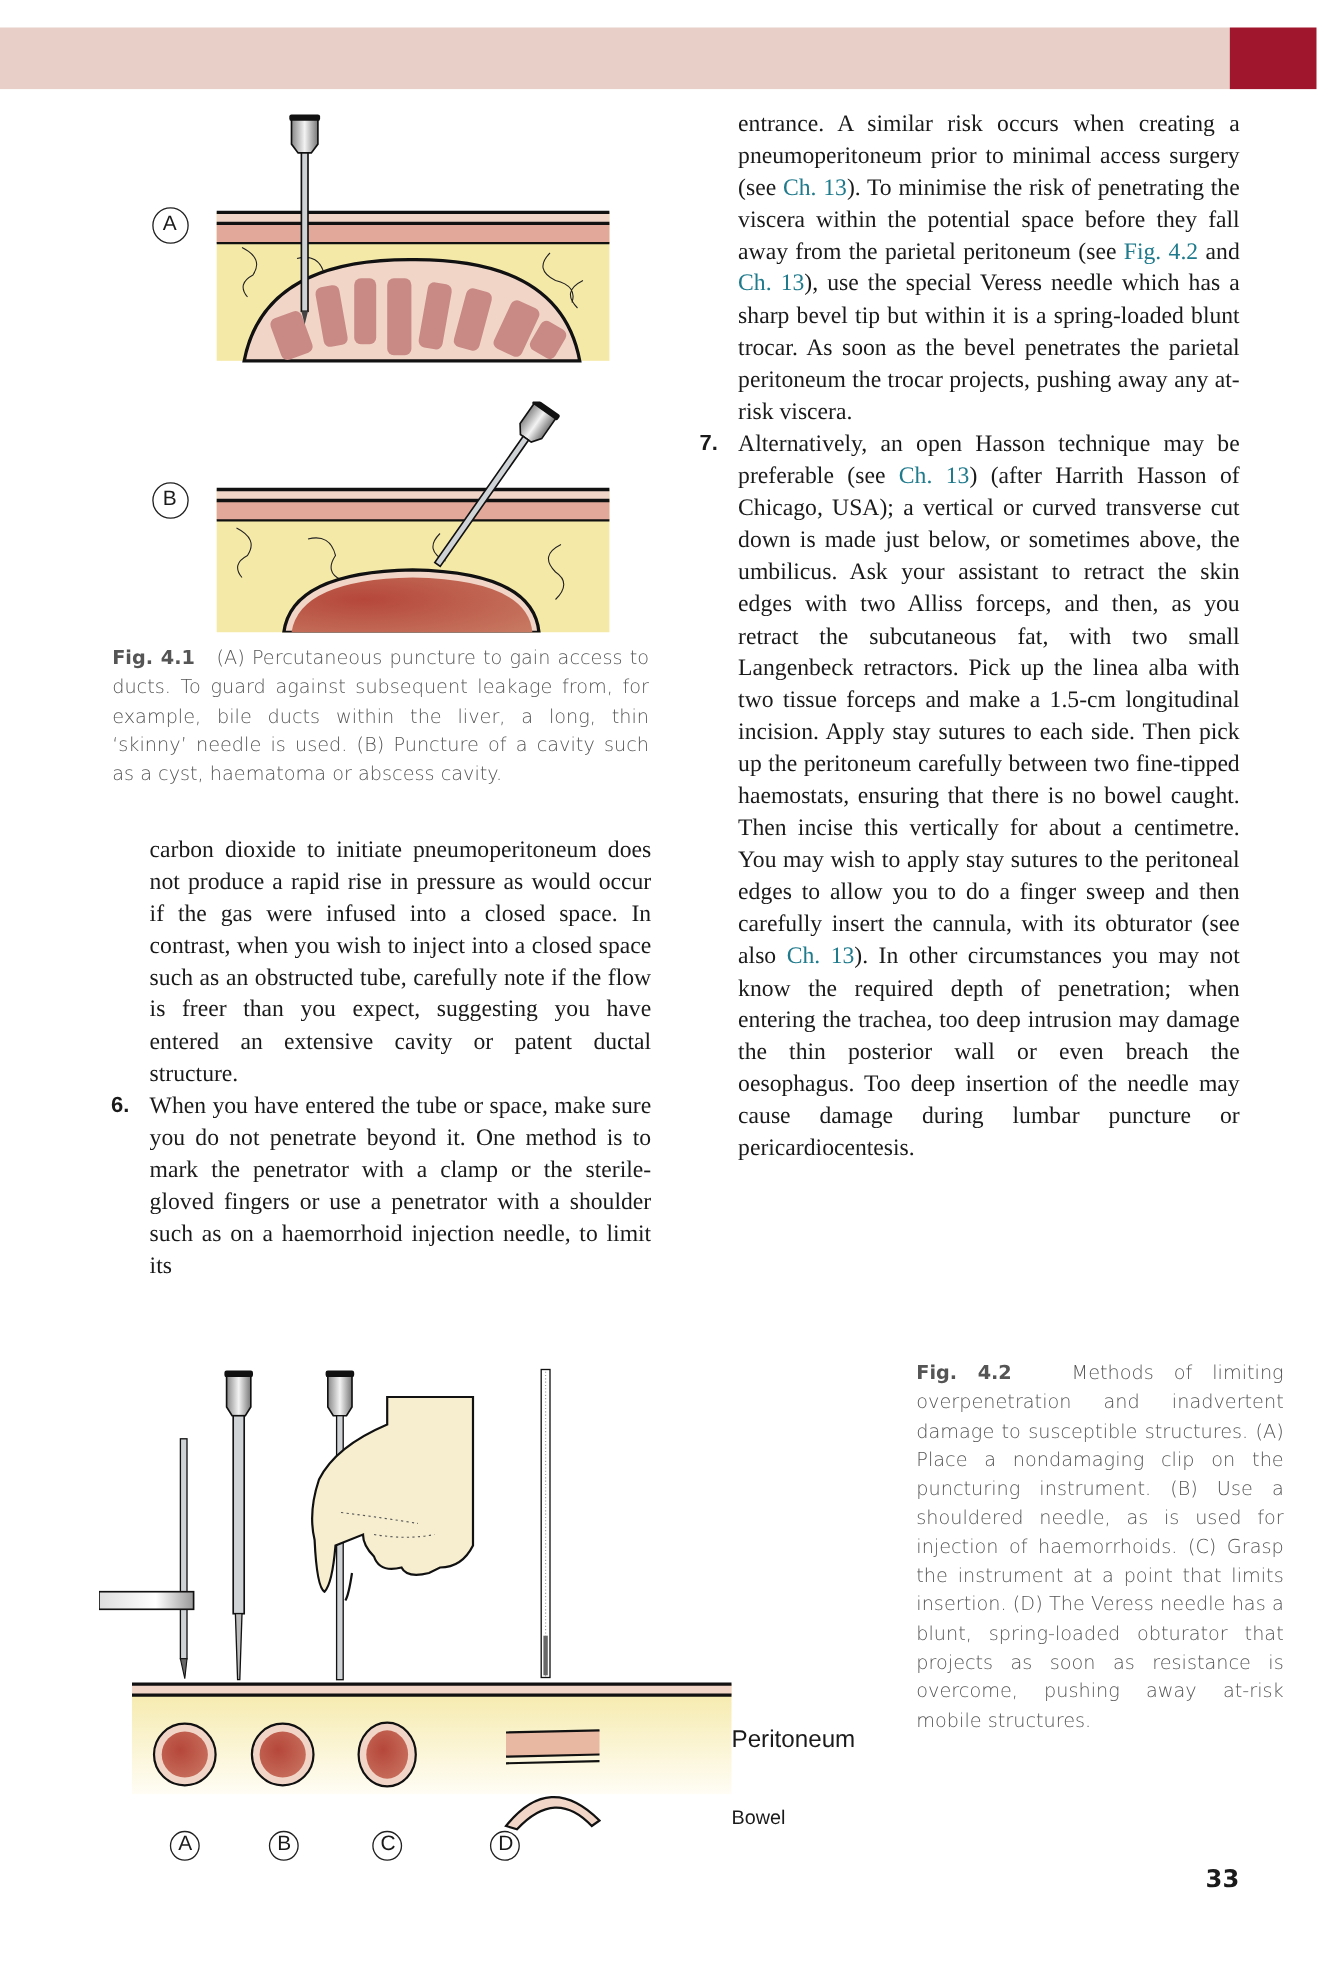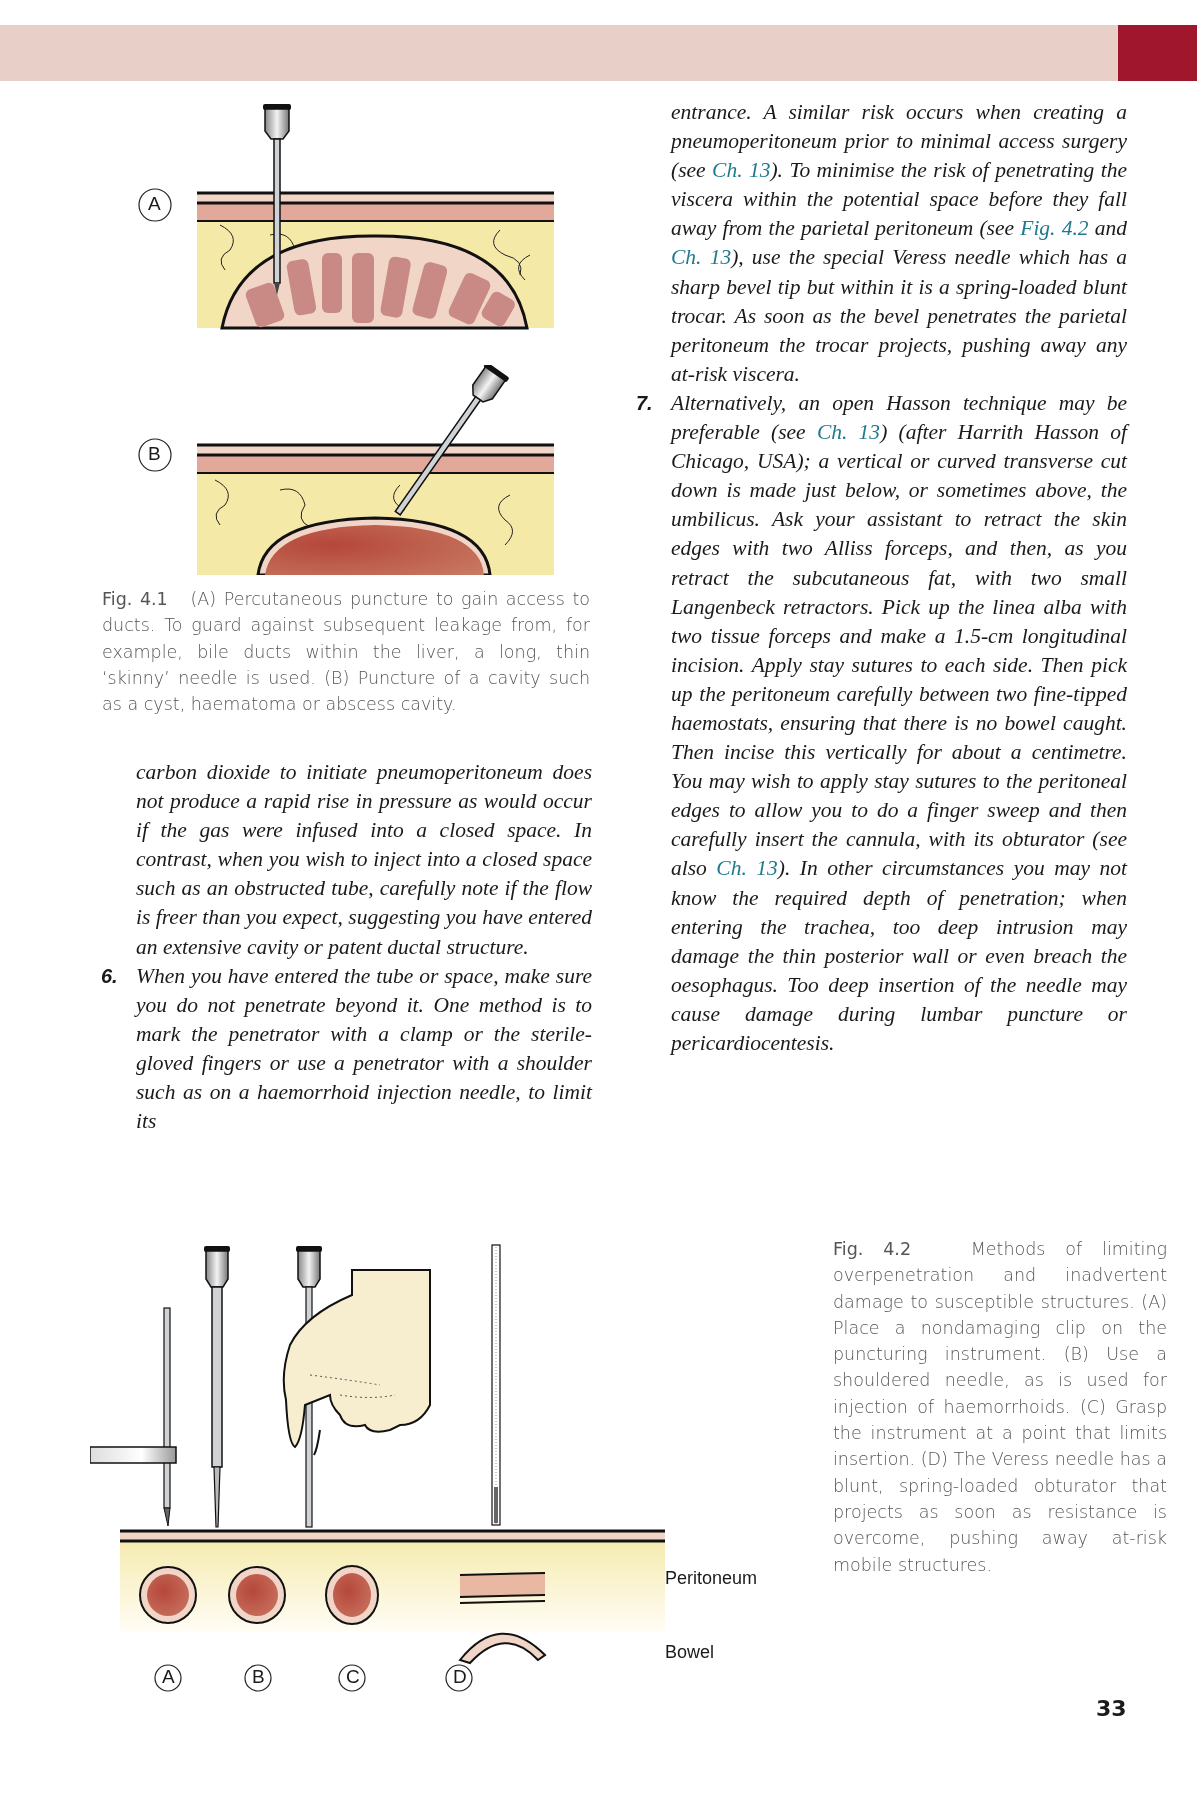--- a/index.html
+++ b/index.html
@@ -1,27 +1,27 @@
 <!DOCTYPE html>
 <html><head>
 <meta charset="utf-8">
 <style>
   html, body { margin: 0; padding: 0; background: #ffffff; }
   body { width: 1197px; height: 1804px; position: relative; overflow: hidden; font-family: "Liberation Serif", "DejaVu Serif", serif; color: #1a1a1a; }
   .header-band { position: absolute; left: 0; top: 25px; width: 1118px; height: 56px; background: #e8cfc8; }
   .header-tab { position: absolute; left: 1118px; top: 25px; width: 79px; height: 56px; background: #a0172d; }
   .body-text { font-size: 21.5px; line-height: 29.1px; text-align: justify; }
-  .body-text p { margin: 0; font-style: italic; }
+  .body-text p { margin: 0; }
   .link { color: #1f7a8c; }
   .col-right { position: absolute; left: 671px; top: 98px; width: 456px; }
   .col-left-text { position: absolute; left: 136px; top: 758px; width: 456px; }
   .numbered { position: relative; }
   .num { position: absolute; left: -35px; font-family: "Liberation Sans", "DejaVu Sans", sans-serif; font-weight: bold; font-size: 20px; }
   .caption { font-family: "DejaVu Sans", "Liberation Sans", sans-serif; color: #555; font-size: 17.5px; line-height: 26.3px; text-align: justify; font-weight: 300; }
-  .caption .figlbl { font-weight: normal; color: #555; margin-top: 28px; }
+  .caption .figlbl { font-weight: bold; color: #555; margin-top: 28px; }
   .cap1 { position: absolute; left: 102px; top: 586px; width: 488px; }
   .cap2 { position: absolute; left: 833px; top: 1236px; width: 334px; }
   .page-num { position: absolute; left: 1096px; top: 1696px; font-family: "DejaVu Sans", sans-serif; font-weight: bold; font-size: 22px; }
   svg { position: absolute; }
   .fig-label { font-family: "Liberation Sans", sans-serif; font-size: 19px; }
 </style>
 </head>
 <body>
 
 <div class="header-band"></div>
@@ -171,21 +171,21 @@
     <circle cx="78" cy="453" r="13"></circle>
       <circle cx="168" cy="453" r="13"></circle>
       <circle cx="262" cy="453" r="13"></circle>
       <circle cx="369" cy="453" r="13"></circle>
   </g>
 </svg>
 <span class="fig-label" style="position:absolute; left:162px; top:1666px;">A</span>
 <span class="fig-label" style="position:absolute; left:252px; top:1666px;">B</span>
 <span class="fig-label" style="position:absolute; left:346px; top:1666px;">C</span>
 <span class="fig-label" style="position:absolute; left:453px; top:1666px;">D</span>
-<span class="fig-label" style="position:absolute; left:665px; top:1568px; font-size:18px;">Peritoneum</span>
+<span class="fig-label" style="position:absolute; left:665px; top:1568px; font-size:22px;">Peritoneum</span>
 <span class="fig-label" style="position:absolute; left:665px; top:1622px; font-size:18px;margin-top:20px;">Bowel</span>
 
 <div class="caption cap2">
   <span class="figlbl">Fig. 4.2</span>&nbsp;&nbsp;
   <span>Methods of limiting overpenetration and inadvertent damage to susceptible structures. (A) Place a nondamaging clip on the puncturing instrument. (B) Use a shouldered needle, as is used for injection of haemorrhoids. (C) Grasp the instrument at a point that limits insertion. (D) The Veress needle has a blunt, spring-loaded obturator that projects as soon as resistance is overcome, pushing away at-risk mobile structures.</span>
 </div>
 
 <div class="page-num">33</div>
 
 </body></html>

